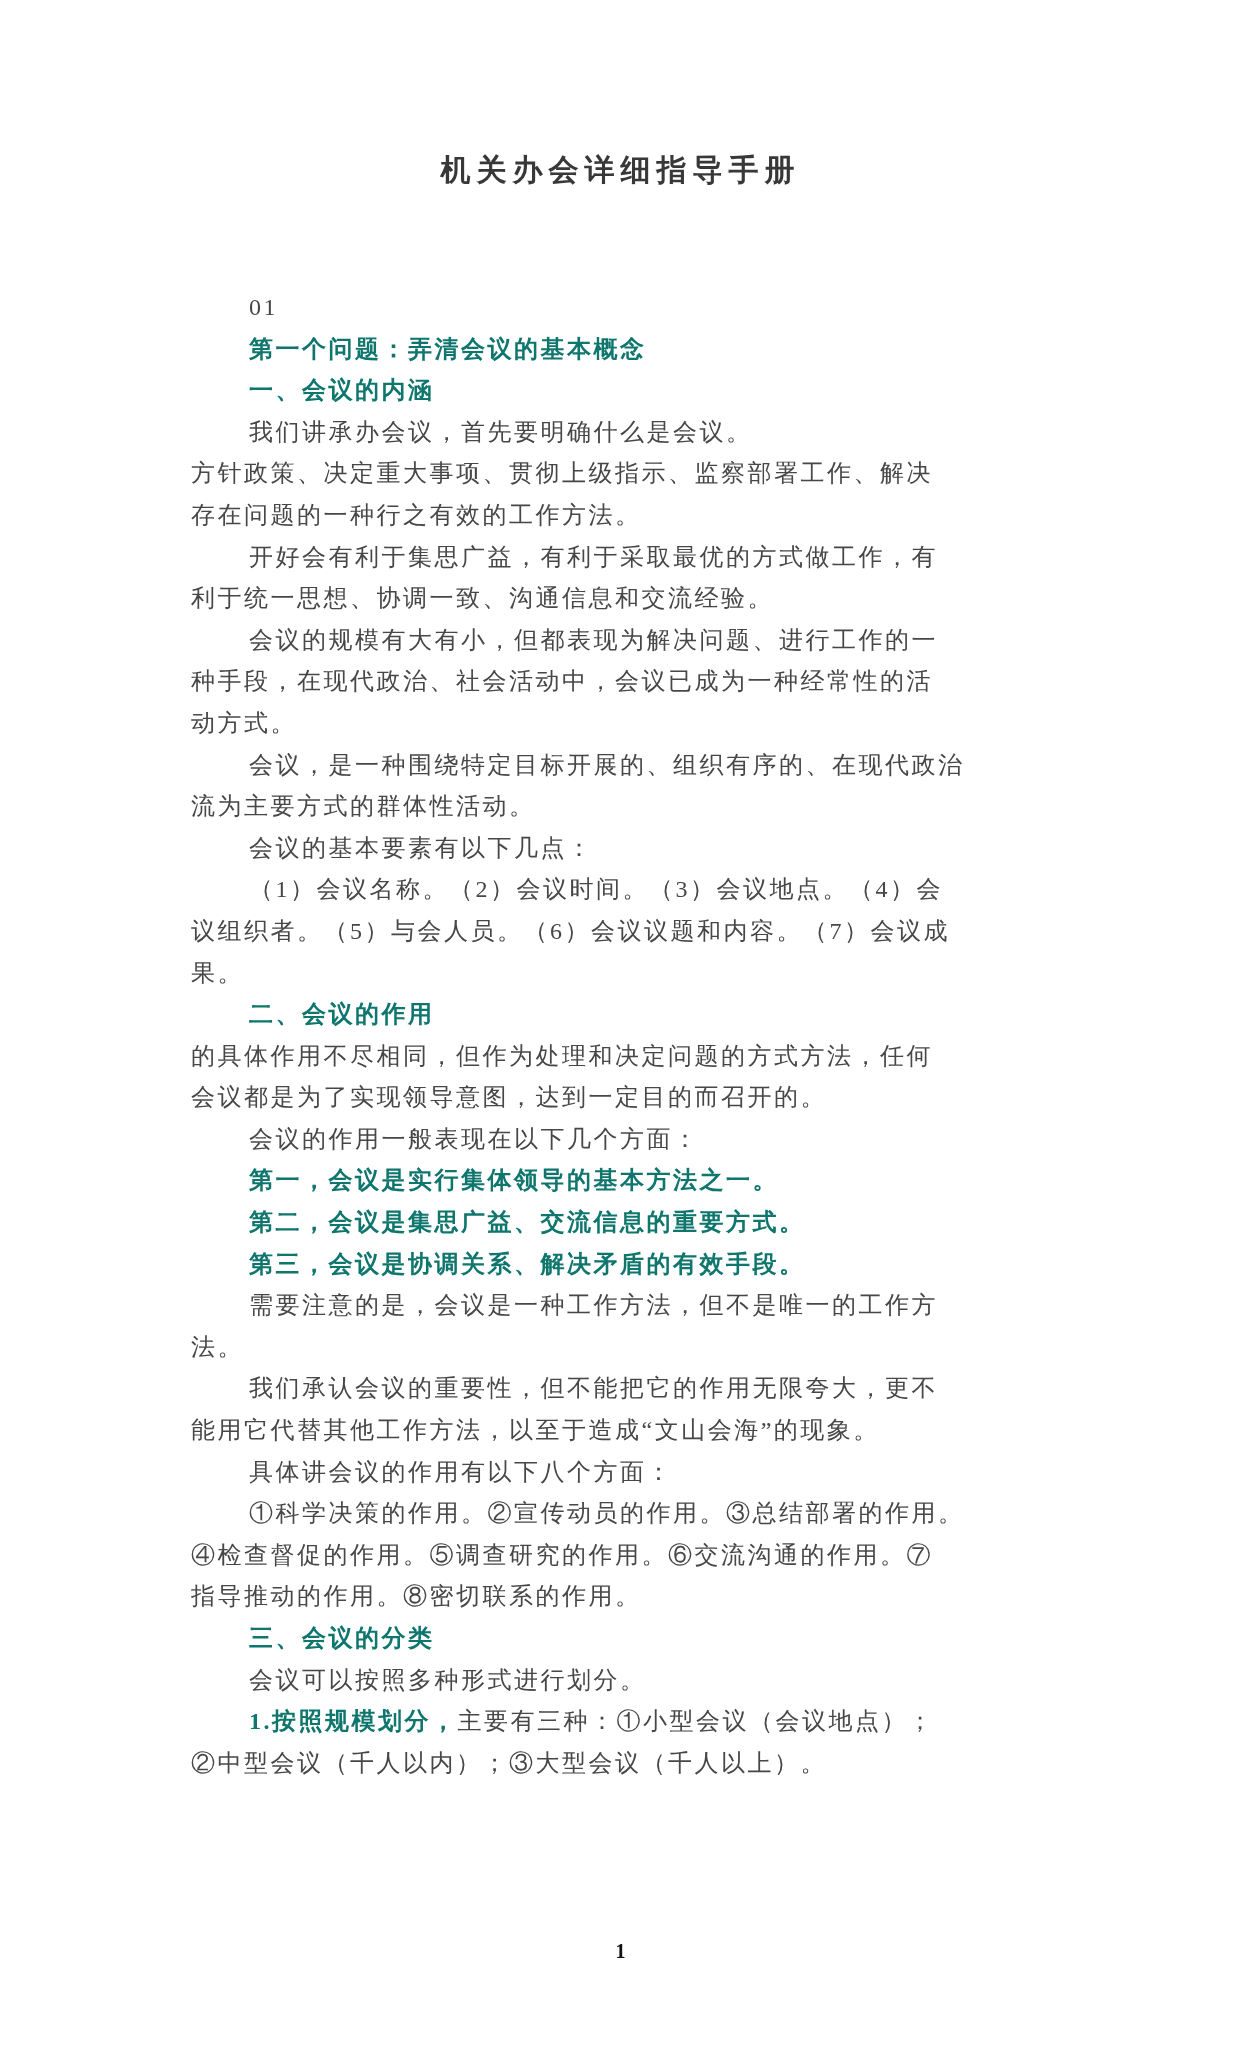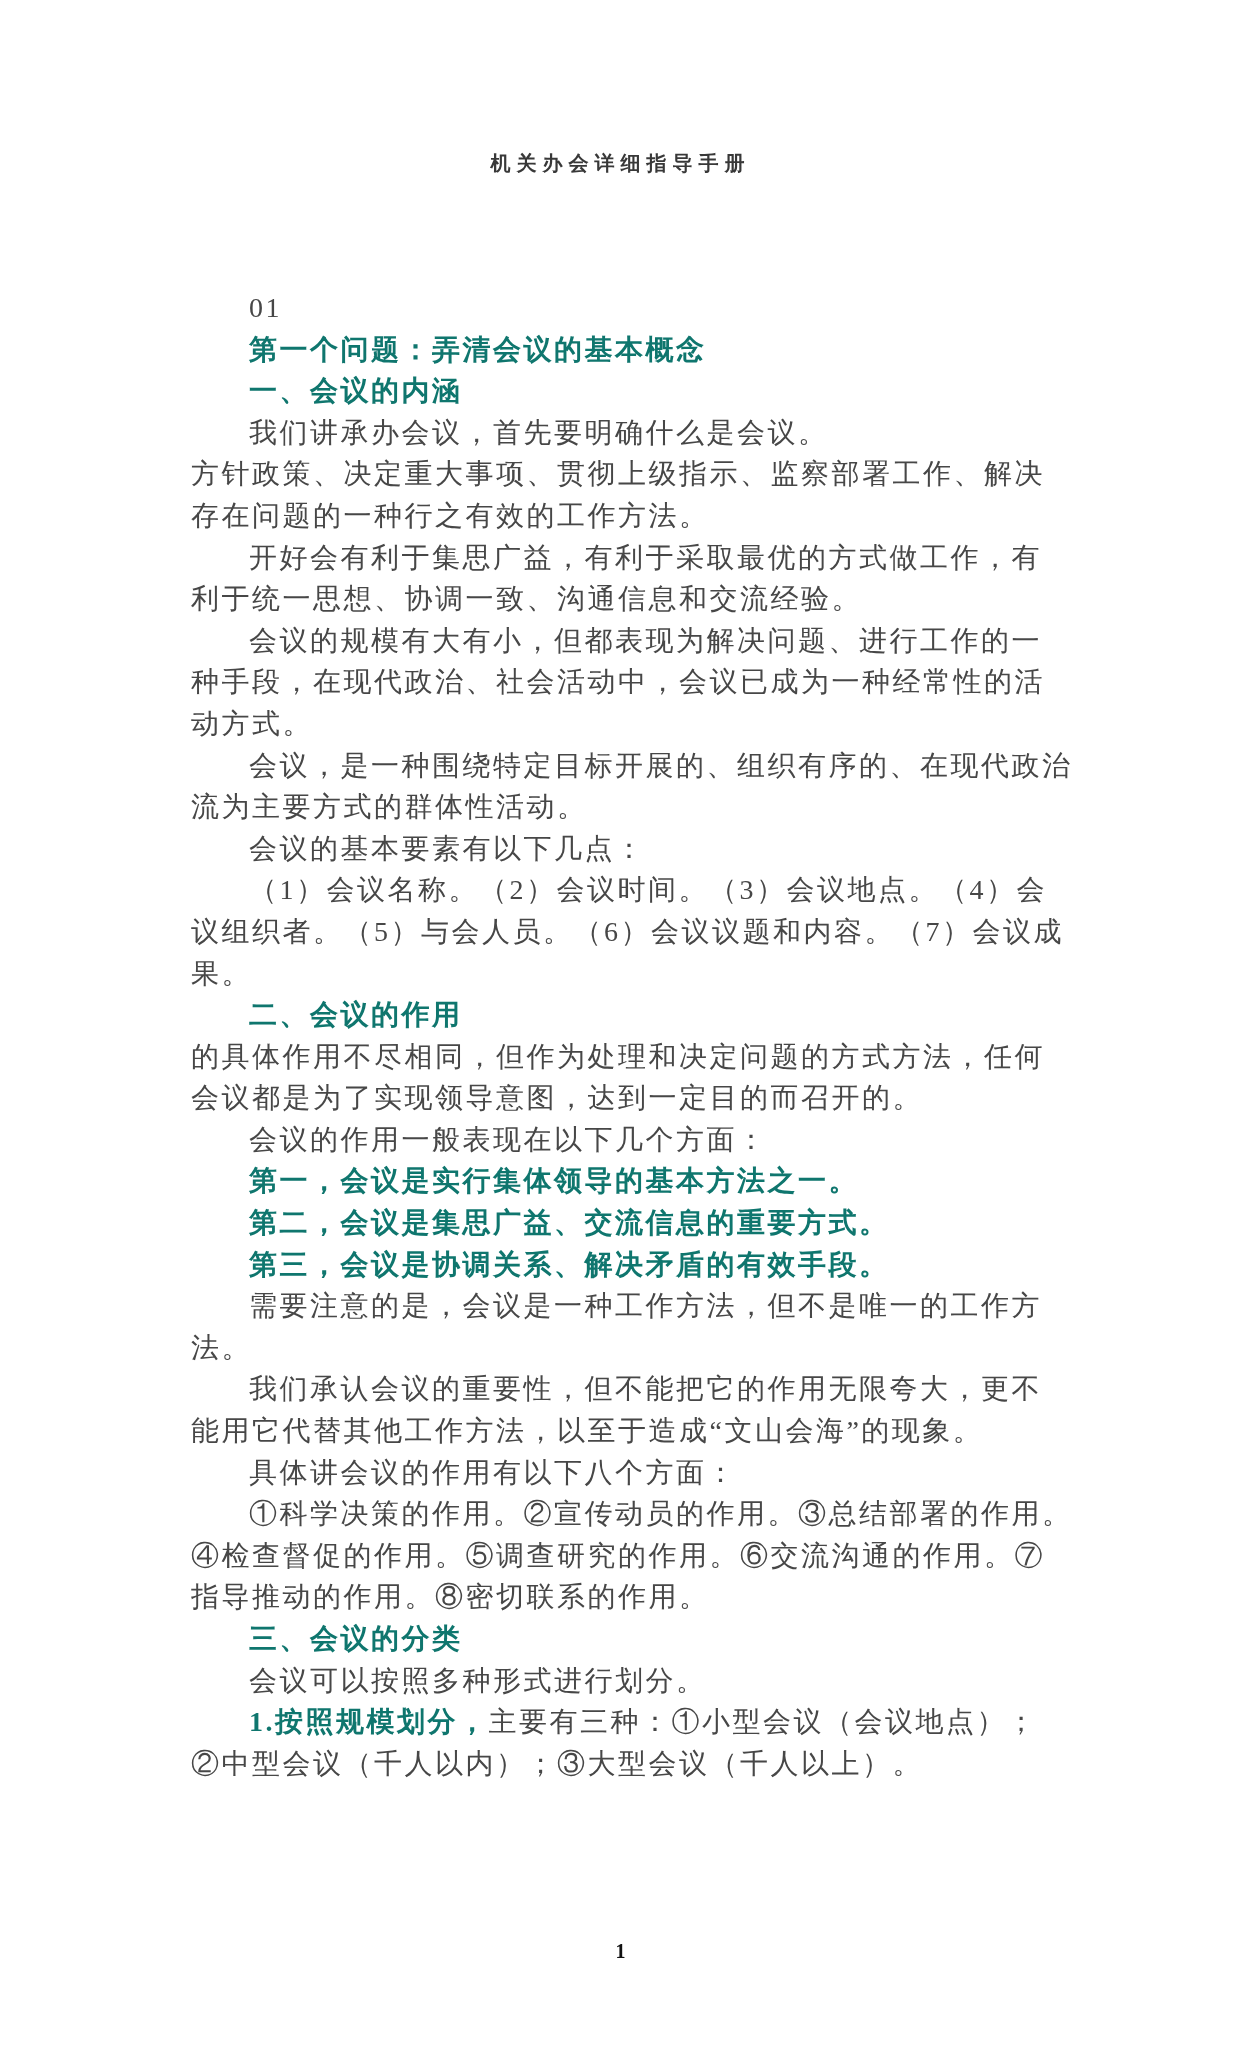--- a/index.html
+++ b/index.html
@@ -15,33 +15,33 @@
     overflow: hidden;
     font-family: "Liberation Serif", serif;
   }
   .doc-title {
     position: absolute;
     top: 150px;
     left: 0;
     width: 100%;
     margin: 0;
     text-align: center;
-    font-size: 20px;
+    font-size: 30px;
     font-weight: 700;
     letter-spacing: 6px;
     color: #383838;
   }
   .content {
     position: absolute;
     top: 287px;
     left: 191px;
     width: 858px;
   }
   .line {
-    font-size: 28px;
+    font-size: 24px;
     line-height: 41.6px;
     height: 41.6px;
     letter-spacing: 2.5px;
     color: #474747;
     white-space: nowrap;
   }
   .line.indent {
     padding-left: 58px;
   }
   .line.bold,

